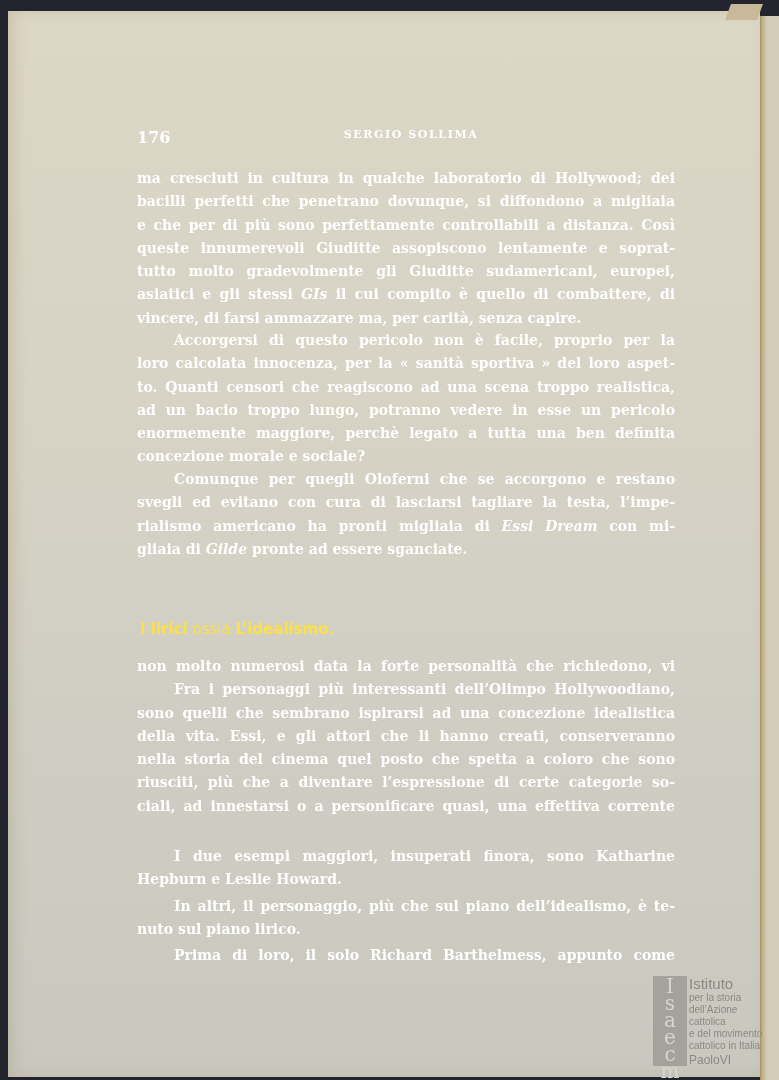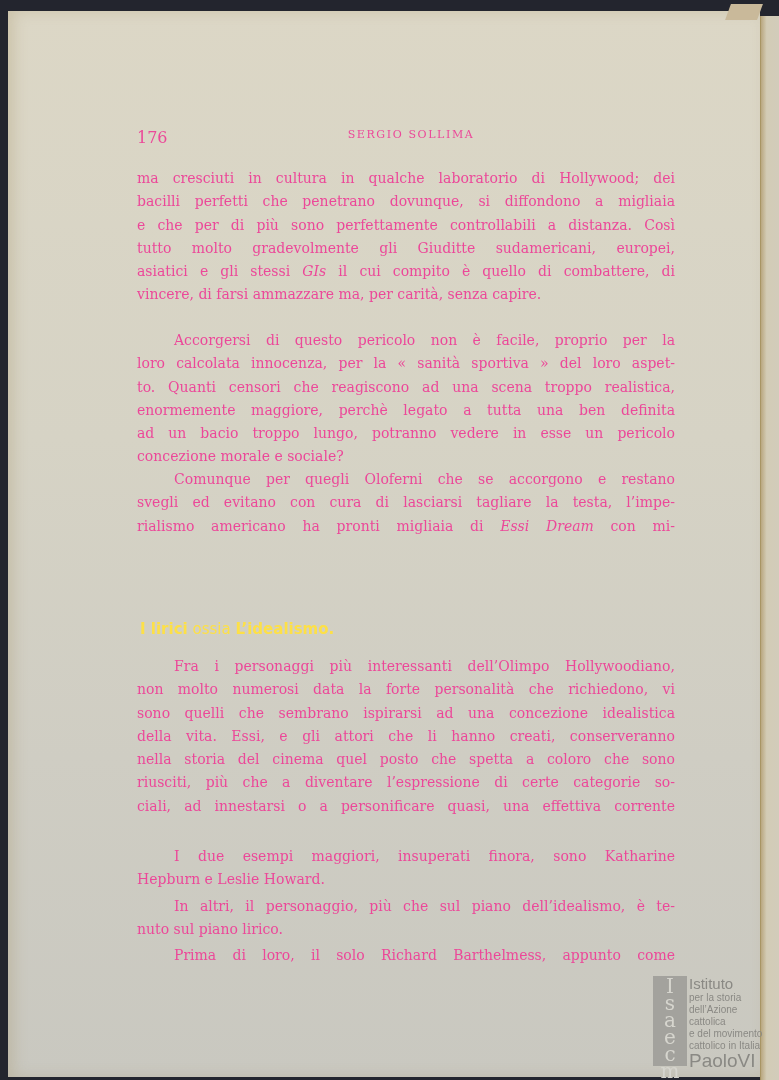--- a/index.html
+++ b/index.html
@@ -15,21 +15,21 @@
   }
   .next-page {
     position:absolute; left:760px; top:16px; width:19px; height:1064px;
     background:linear-gradient(90deg,#b9a77f 0%, #d3ccb6 30%, #d2ccbb 100%);
     border-left:1px solid #a89564;
   }
   .corner-tab {
     position:absolute; left:728px; top:4px; width:32px; height:16px;
     background:#c9b99a; transform:skewX(-20deg);
   }
-  .text { color:#ec4899; }
+  .text { color:#ffffff;font-weight:bold; }
   .header {
     position:absolute; left:137px; top:126px; width:538px; height:22px;
   }
   .page-number { position:absolute; left:0; top:2px; font-size:16px; }
   .running-head {
     position:absolute; left:0; right:0; top:2px; text-align:center;
     font-size:11px; letter-spacing:1.6px; padding-left:10px;
   }
   .block { position:absolute; left:137px; width:538px; font-size:14px; }
   .line { height:23.3px; line-height:23.3px; white-space:nowrap; text-align:justify; text-align-last:justify; }
@@ -47,67 +47,69 @@
   }
   .wm-logo {
     position:absolute; left:0; top:0; width:34px; height:88px;
     background:#a3a29d; color:#d6d5ce; font-family:"DejaVu Serif", serif;
     font-size:20px; line-height:17px; text-align:center; padding-top:2px;
   }
   .wm-logo span { display:block; }
   .wm-text { position:absolute; left:36px; top:0; }
   .wm-title { font-size:15px; line-height:16px; }
   .wm-sub { font-size:10px; line-height:12px; }
-  .wm-name { font-size:19px; line-height:17px; }
+  .wm-name { font-size:12px; line-height:17px; }
 </style>
 </head>
 <body>
 
 <div class="page"></div>
 <div class="next-page"></div>
 <div class="corner-tab"></div>
 
 <div class="header text">
   <span class="page-number">176</span>
   <span class="running-head">SERGIO SOLLIMA</span>
 </div>
 
 <div class="block text" style="top:167px;">
   <div class="line">ma cresciuti in cultura in qualche laboratorio di Hollywood; dei</div>
   <div class="line">bacilli perfetti che penetrano dovunque, si diffondono a migliaia</div>
   <div class="line">e che per di più sono perfettamente controllabili a distanza. Così</div>
+  <div class="line">queste innumerevoli Giuditte assopiscono lentamente e soprat-</div>
   <div class="line">tutto molto gradevolmente gli Giuditte sudamericani, europei,</div>
   <div class="line" id="gis-line">asiatici e gli stessi <i>GIs</i> il cui compito è quello di combattere, di</div>
   <div class="line last">vincere, di farsi ammazzare ma, per carità, senza capire.</div>
 </div>
 
 <div class="block text" style="top:329px;">
   <div class="line indent">Accorgersi di questo pericolo non è facile, proprio per la</div>
   <div class="line">loro calcolata innocenza, per la « sanità sportiva » del loro aspet-</div>
   <div class="line">to. Quanti censori che reagiscono ad una scena troppo realistica,</div>
+  <div class="line">ad un bacio troppo lungo, potranno vedere in esse un pericolo</div>
   <div class="line">enormemente maggiore, perchè legato a tutta una ben definita</div>
-  <div class="line">ad un bacio troppo lungo, potranno vedere in esse un pericolo</div>
   <div class="line last">concezione morale e sociale?</div>
 </div>
 
 <div class="block text" style="top:468px;">
   <div class="line indent">Comunque per quegli Oloferni che se accorgono e restano</div>
   <div class="line">svegli ed evitano con cura di lasciarsi tagliare la testa, l’impe-</div>
   <div class="line" id="davis-line">rialismo americano ha pronti migliaia di <i>Essi Dream</i> con mi-</div>
+  <div class="line last" id="gilde-line">gliaia di <i>Gilde</i> pronte ad essere sganciate.</div>
 </div>
 
 <div class="section-heading">
   <b>I lirici</b>
   <span class="conn">ossia</span>
   <b>L’idealismo.</b>
 </div>
 
 <div class="block text" style="top:655px;">
+  <div class="line">non molto numerosi data la forte personalità che richiedono, vi</div>
   <div class="line indent">Fra i personaggi più interessanti dell’Olimpo Hollywoodiano,</div>
-  <div class="line">non molto numerosi data la forte personalità che richiedono, vi</div>
   <div class="line">sono quelli che sembrano ispirarsi ad una concezione idealistica</div>
   <div class="line">della vita. Essi, e gli attori che li hanno creati, conserveranno</div>
   <div class="line">nella storia del cinema quel posto che spetta a coloro che sono</div>
   <div class="line">riusciti, più che a diventare l’espressione di certe categorie so-</div>
   <div class="line">ciali, ad innestarsi o a personificare quasi, una effettiva corrente</div>
 </div>
 
 <div class="block text" style="top:845px;">
   <div class="line indent">I due esempi maggiori, insuperati finora, sono Katharine</div>
   <div class="line last">Hepburn e Leslie Howard.</div>

